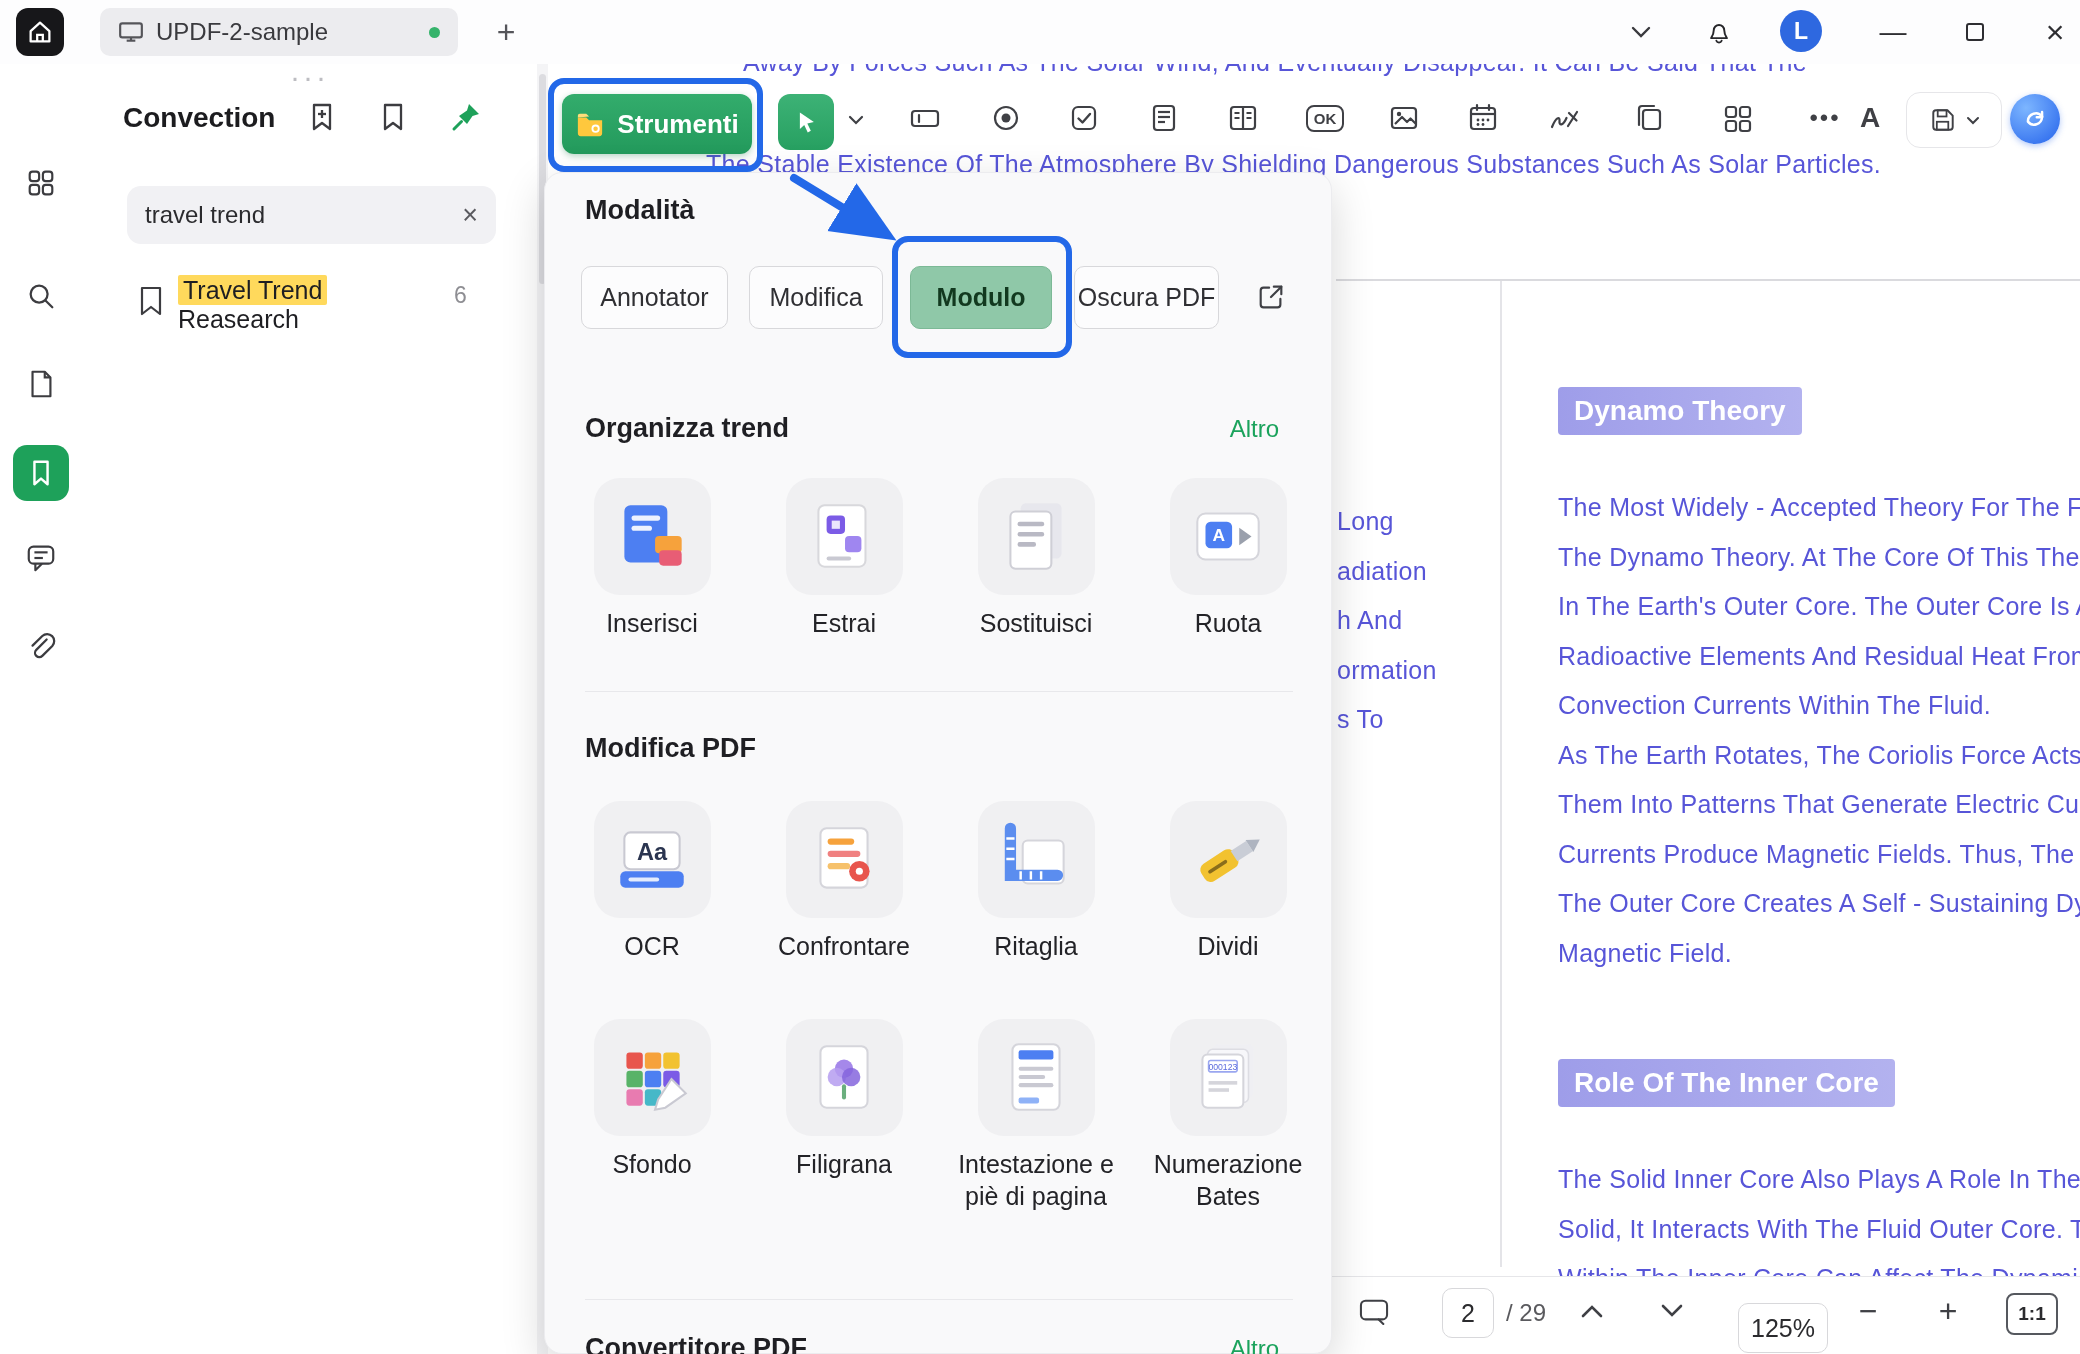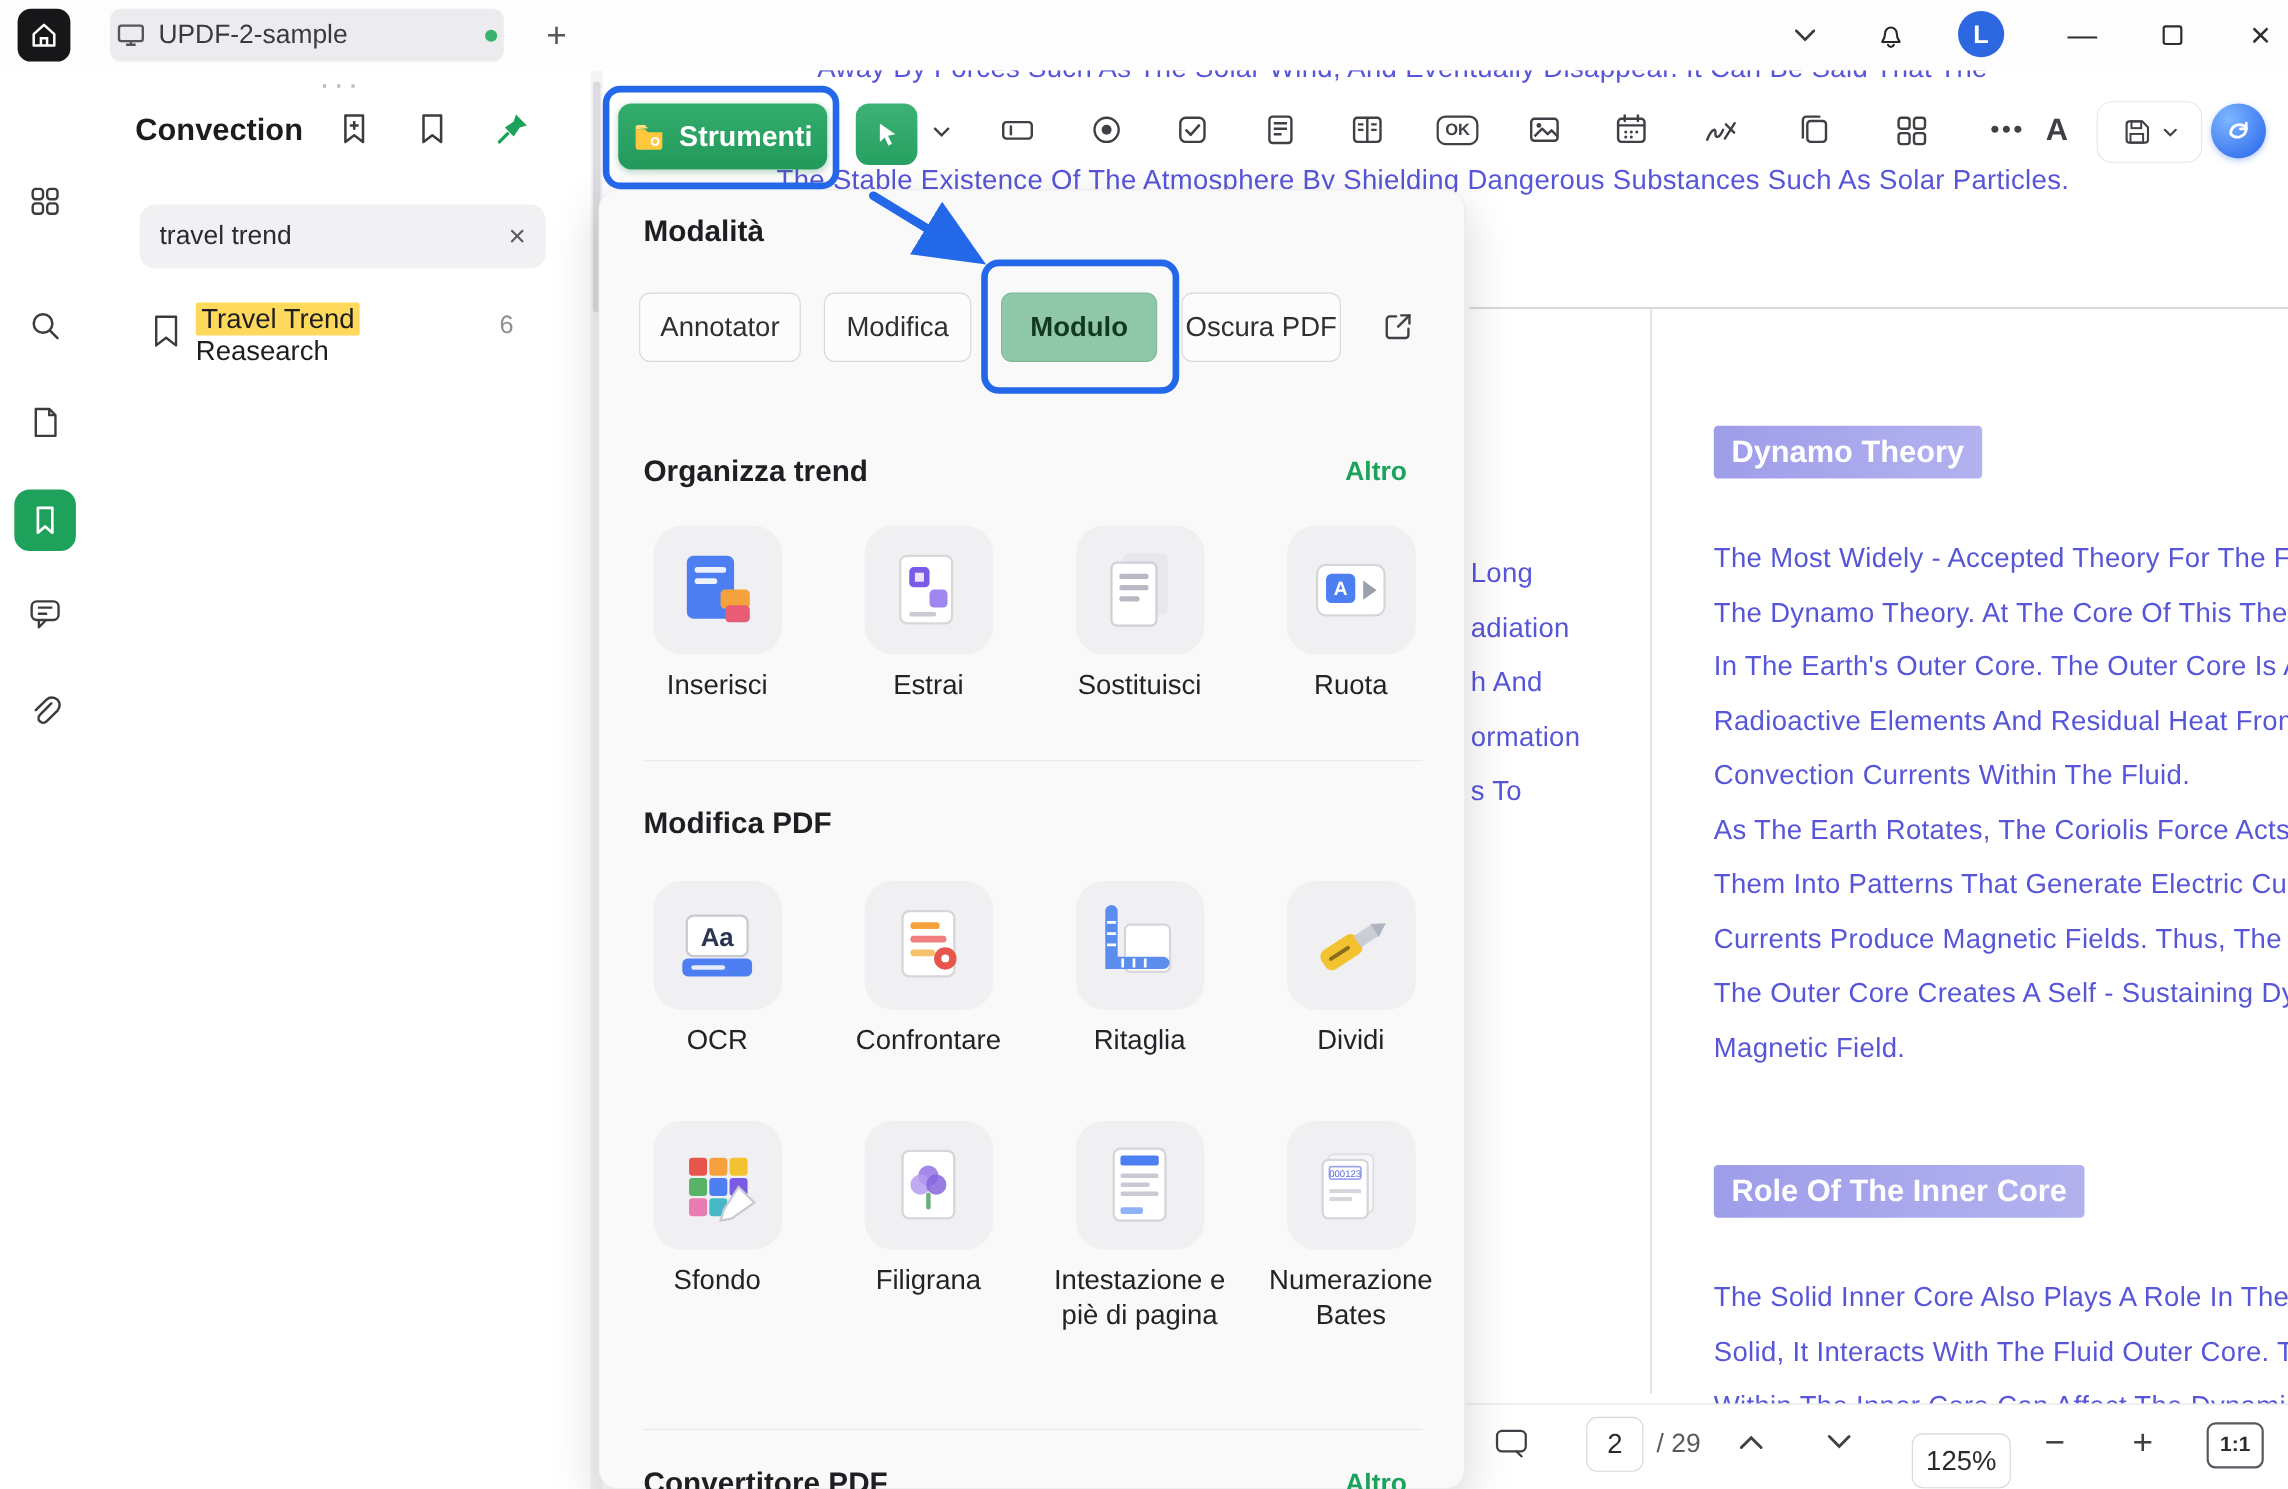--- a/index.html
+++ b/index.html
@@ -4,21 +4,21 @@
 <style>
   *{margin:0;padding:0;box-sizing:border-box}
   html,body{background:#fff}
   body{font-family:"Liberation Sans",sans-serif;color:#222}
   #app{position:relative;width:2080px;height:1354px;overflow:hidden;background:#fff}
   .abs{position:absolute}
 
   
   #topbar{position:absolute;left:0;top:0;width:2080px;height:64px;background:#FDFDFE;z-index:12}
   #home-tile{position:absolute;left:16px;top:8px;width:48px;height:48px;border-radius:12px;background:#17171A;display:flex;align-items:center;justify-content:center}
-  #tab{position:absolute;left:100px;top:8px;width:358px;height:48px;background:#ECECEF;border-radius:10px;display:flex;align-items:center;padding:0 6px;gap:12px}
+  #tab{position:absolute;left:100px;top:8px;width:358px;height:48px;background:#ECECEF;border-radius:10px;display:flex;align-items:center;padding:0 18px;gap:12px}
   #tab .title{font-size:24px;color:#3A3A3E;flex:1;white-space:nowrap;overflow:hidden}
   #tab .dot{width:11px;height:11px;border-radius:50%;background:#35B36B}
   #tab-plus{position:absolute;left:486px;top:12px;width:40px;height:40px;display:flex;align-items:center;justify-content:center;font-size:32px;color:#55555A}
   .winbtn{position:absolute;top:10px;width:44px;height:44px;display:flex;align-items:center;justify-content:center;font-size:27px;color:#2E2E32}
   #avatar{position:absolute;left:1780px;top:10px;width:42px;height:42px;border-radius:50%;background:#2E68E0;color:#fff;display:flex;align-items:center;justify-content:center;font-size:23px;font-weight:bold}
   #max-glyph{width:18px;height:18px;border:2.4px solid #2E2E32;border-radius:3px}
 
   
   #rail{position:absolute;left:0;top:64px;width:90px;height:1290px;background:#fff;z-index:11}
   .rail-ic{position:absolute;left:23px;width:36px;height:36px;color:#3C3C40;display:flex;align-items:center;justify-content:center}
@@ -58,21 +58,21 @@
   #save-group{position:absolute;left:1358px;top:6px;width:96px;height:56px;border:1.5px solid #E6E6E9;background:#fff;border-radius:14px;display:flex;align-items:center;justify-content:center;gap:8px;color:#3F4045}
   #ai-btn{position:absolute;left:1462px;top:8px;width:50px;height:50px;border-radius:50%;background:radial-gradient(circle at 32% 28%,#7DB6FF,#2563EB);display:flex;align-items:center;justify-content:center;box-shadow:0 2px 6px rgba(37,99,235,.35)}
 
   
   #dropdown{position:absolute;left:544px;top:172px;width:788px;height:1182px;background:#F9F9FA;border:1px solid #ECECEF;border-radius:18px;box-shadow:0 14px 44px rgba(0,0,0,.16);z-index:30}
   #dd-title{position:absolute;left:40px;top:22px;font-size:27px;font-weight:600;color:#1E1E22}
   .mode-btn{position:absolute;top:93px;height:63px;border-radius:10px;background:#FCFCFD;border:1.5px solid #D8D8DB;display:flex;align-items:center;justify-content:center;font-size:25px;color:#2F2F33}
   #mode-modulo{background:#8FC8A8;border-color:#7CB996;color:#12391F;font-weight:600}
   #open-ext{position:absolute;left:704px;top:102px;width:44px;height:44px;display:flex;align-items:center;justify-content:center;color:#3F4045}
   .sec-title{position:absolute;left:40px;font-size:27px;font-weight:600;color:#1F1F23}
-  .sec-more{position:absolute;right:52px;font-size:24px;color:#1BA35C;font-weight:700}
+  .sec-more{position:absolute;right:52px;font-size:24px;color:#1BA35C;font-weight:400}
   .hr{position:absolute;left:40px;width:708px;height:1px;background:#E8E8EB}
   .trow{position:absolute;left:11px;display:flex}
   .cell{width:192px;display:flex;flex-direction:column;align-items:center}
   .tile{width:117px;height:117px;border-radius:26px;background:#F0F0F2;display:flex;align-items:center;justify-content:center}
   .tlabel{margin-top:12px;font-size:25px;color:#232327;text-align:center;line-height:32px;max-width:172px}
 
   
   .hibox{position:absolute;border:6px solid #2368E8;border-radius:16px;z-index:40;background:transparent}
   #arrow-svg{position:absolute;left:778px;top:168px;z-index:41}
 

